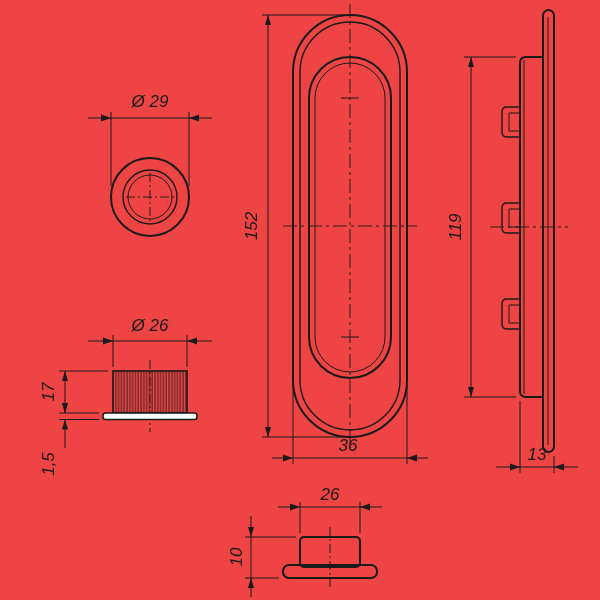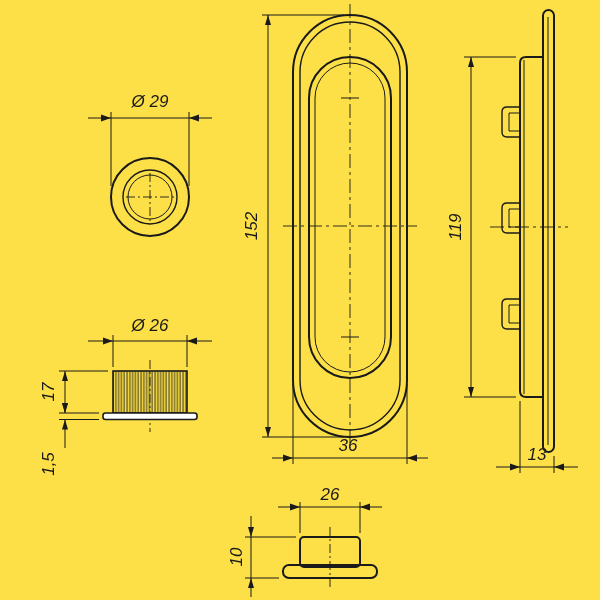--- a/index.html
+++ b/index.html
@@ -7,21 +7,21 @@
     padding: 0;
     background: #ffffff;
     width: 600px;
     height: 600px;
     overflow: hidden;
     font-family: "Liberation Sans", sans-serif;
   }
   .drawing-wrap {
     width: 600px;
     height: 600px;
-    background: #fde047;
+    background: #ef4444;
     position: relative;
   }
   svg { display: block; }
   .outline   { stroke: #1a1a1a; stroke-width: 2;   fill: none; }
   .outline2  { stroke: #1a1a1a; stroke-width: 1.4; fill: none; }
   .thin      { stroke: #1a1a1a; stroke-width: 1;   fill: none; }
   .dim       { stroke: #1a1a1a; stroke-width: 1;   fill: none; }
   .center    { stroke: #1a1a1a; stroke-width: 0.9; fill: none; stroke-dasharray: 14 4 3 4; }
   .centersm  { stroke: #1a1a1a; stroke-width: 0.9; fill: none; stroke-dasharray: 9 3 2 3; }
   .arrow     { fill: #1a1a1a; stroke: none; }

